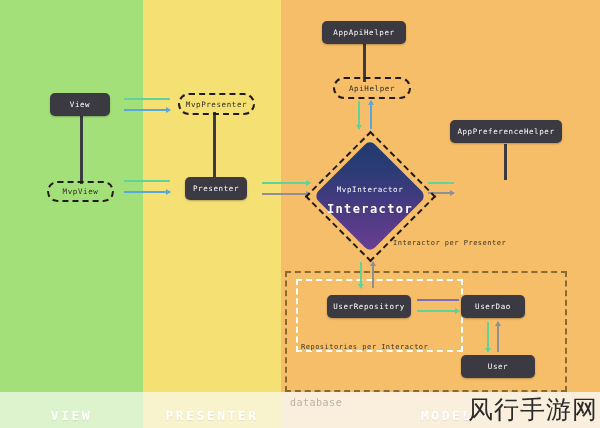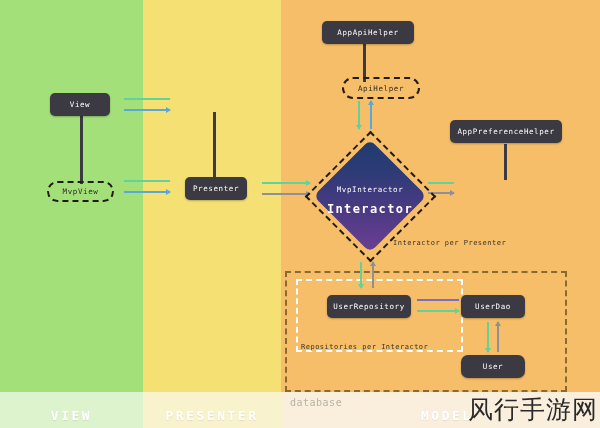--- a/index.html
+++ b/index.html
@@ -247,39 +247,42 @@
 
   <div class="arrow left plain" style="left:124px; top:180px; width:46px; color:#5fd39a;">
       <span class="line"></span>
     </div>
   <div class="arrow right" style="left:124px; top:191px; width:46px; color:#5aa8d8;">
       <span class="line"></span>
     </div>
 
   <div class="stem" style="left:213px; top:112px; width:3px; height:68px;"></div>
 
+  <div class="node iface" id="node-mvppresenter" style="left:178px; top:93px; width:77px; height:22px;">
+    <span>MvpPresenter</span>
+  </div>
 
   <div class="node solid" id="node-presenter" style="left:185px; top:177px; width:62px; height:23px;">
     <span>Presenter</span>
   </div>
 
   <div class="arrow right" style="left:262px; top:182px; width:48px; color:#5fd39a;">
       <span class="line"></span>
     </div>
   <div class="arrow right" style="left:262px; top:193px; width:48px; color:#8f8f96;">
       <span class="line"></span>
     </div>
 
   <div class="stem" style="left:363px; top:44px; width:3px; height:38px;"></div>
 
-  <div class="node solid" id="node-appapihelper" style="left:322px; top:21px; width:92px; height:23px;">
+  <div class="node solid" id="node-appapihelper" style="left:322px; top:21px; width:84px; height:23px;">
     <span>AppApiHelper</span>
   </div>
 
-  <div class="node iface" id="node-apihelper" style="left:342px; top:77px; width:78px; height:22px;">
+  <div class="node iface" id="node-apihelper" style="left:333px; top:77px; width:78px; height:22px;">
     <span>ApiHelper</span>
   </div>
 
   <div class="arrow v down" style="left:358px; top:101px; width:2px; height:28px; color:#5fd39a;">
       <span class="line"></span>
     </div>
   <div class="arrow v up" style="left:370px; top:101px; width:2px; height:28px; color:#5aa8d8;">
       <span class="line"></span>
     </div>
 
@@ -316,21 +319,21 @@
     </div>
 
   <div class="node solid" id="node-userrepository" style="left:327px; top:295px; width:84px; height:23px;">
     <span>UserRepository</span>
   </div>
 
   <div class="node solid" id="node-userdao" style="left:461px; top:295px; width:64px; height:23px;">
     <span>UserDao</span>
   </div>
 
-  <div class="node solid" id="node-user" style="left:461px; top:355px; width:64px; height:23px;border-radius:7px;">
+  <div class="node solid" id="node-user" style="left:461px; top:355px; width:74px; height:23px;">
     <span>User</span>
   </div>
 
   <div class="arrow left plain" style="left:417px; top:299px; width:42px; color:#7a6fb8;">
       <span class="line"></span>
     </div>
   <div class="arrow right" style="left:417px; top:310px; width:42px; color:#5fd39a;">
       <span class="line"></span>
     </div>
 

